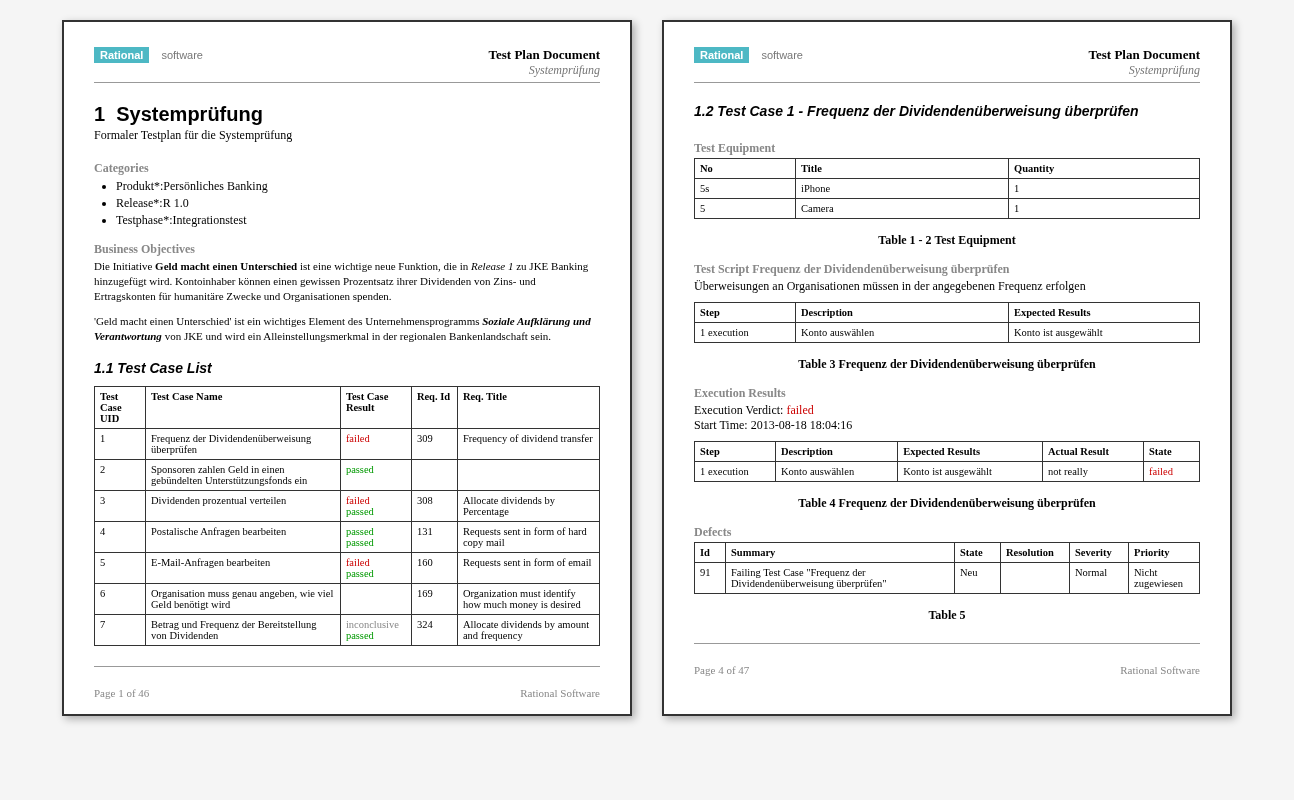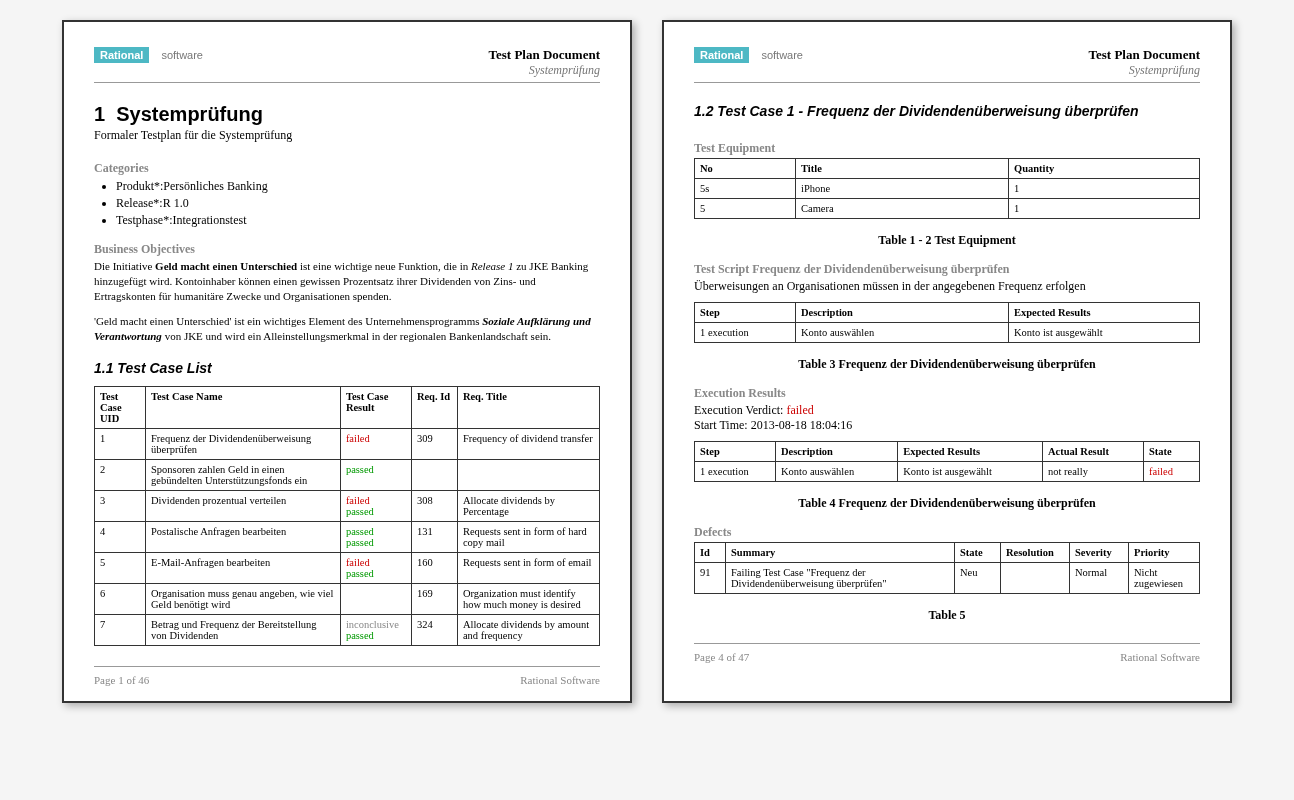--- a/index.html
+++ b/index.html
@@ -119,21 +119,21 @@
 .table-caption {
   text-align: center;
   font-weight: bold;
   font-size: 12px;
   margin-top: 14px;
   margin-bottom: 14px;
 }
 .page-footer {
   border-top: 1px solid #999;
   margin-top: 20px;
-  padding-top: 7px;
+  padding-top: 20px;
   display: flex;
   justify-content: space-between;
   font-size: 11px;
   color: #888;
 }
 .exec-verdict { color: #c00; }
 .script-line { font-size: 12px; margin-bottom: 8px; }
 </style>
 </head>
 <body>

